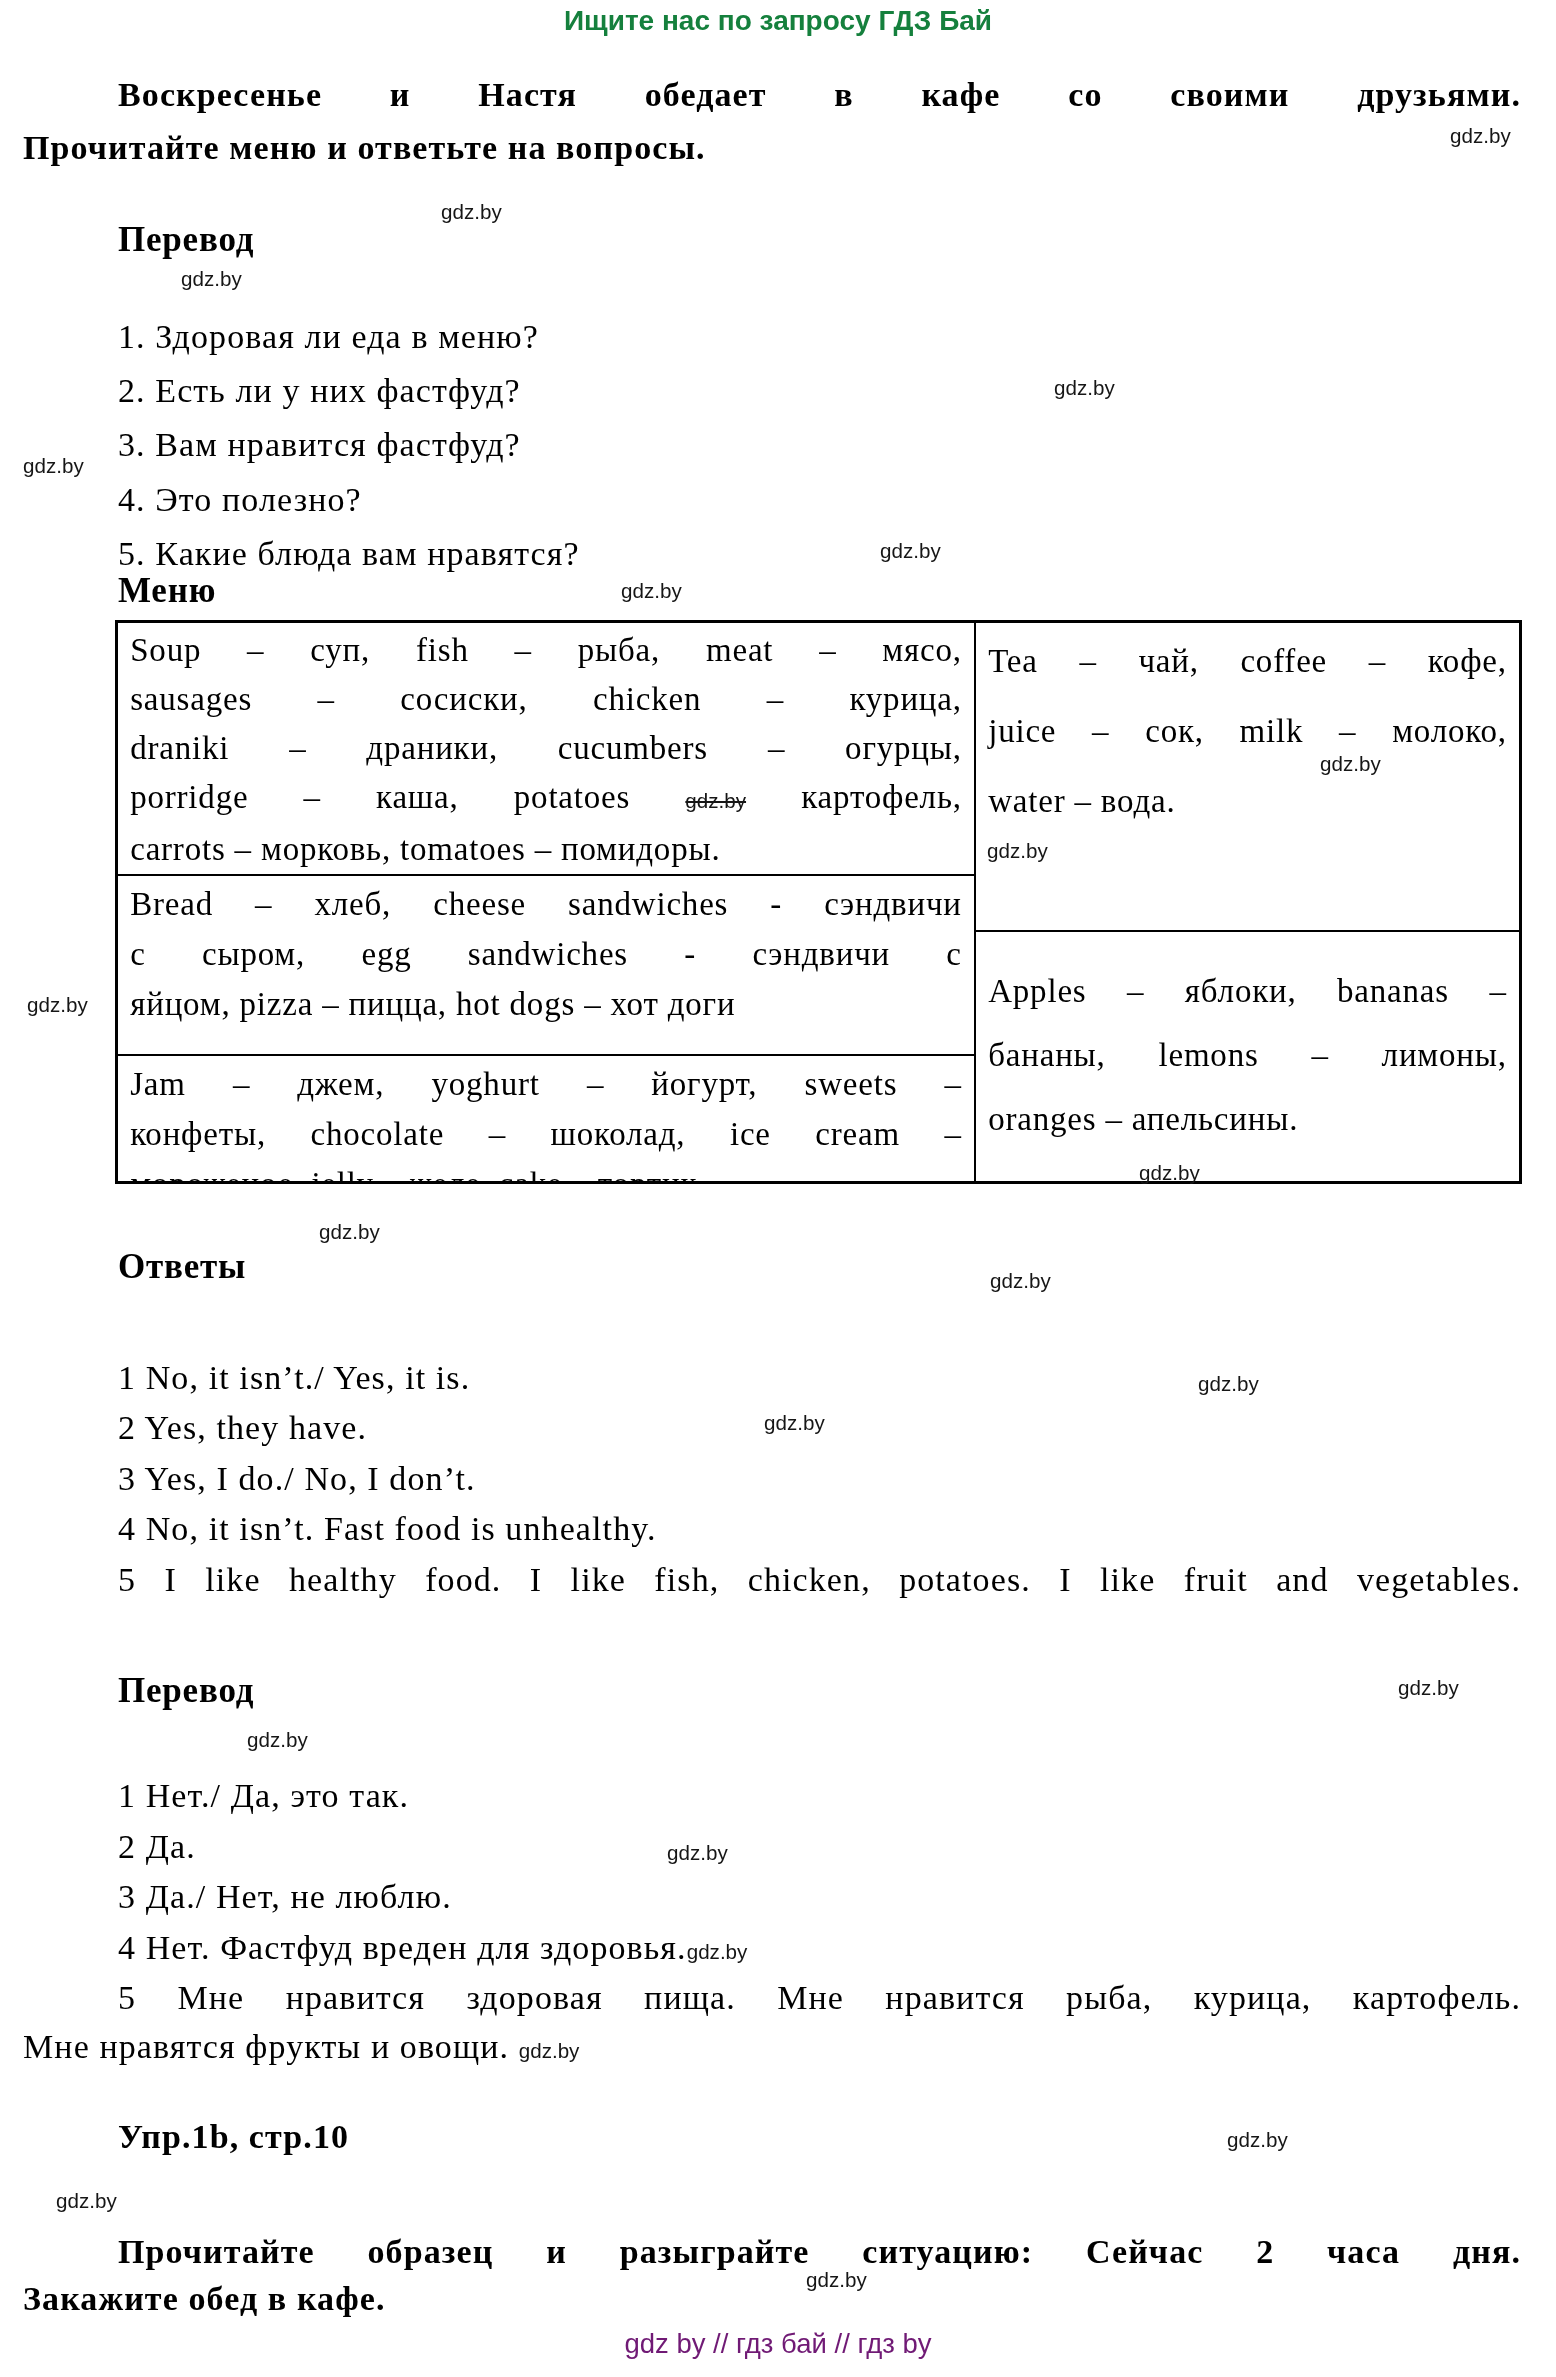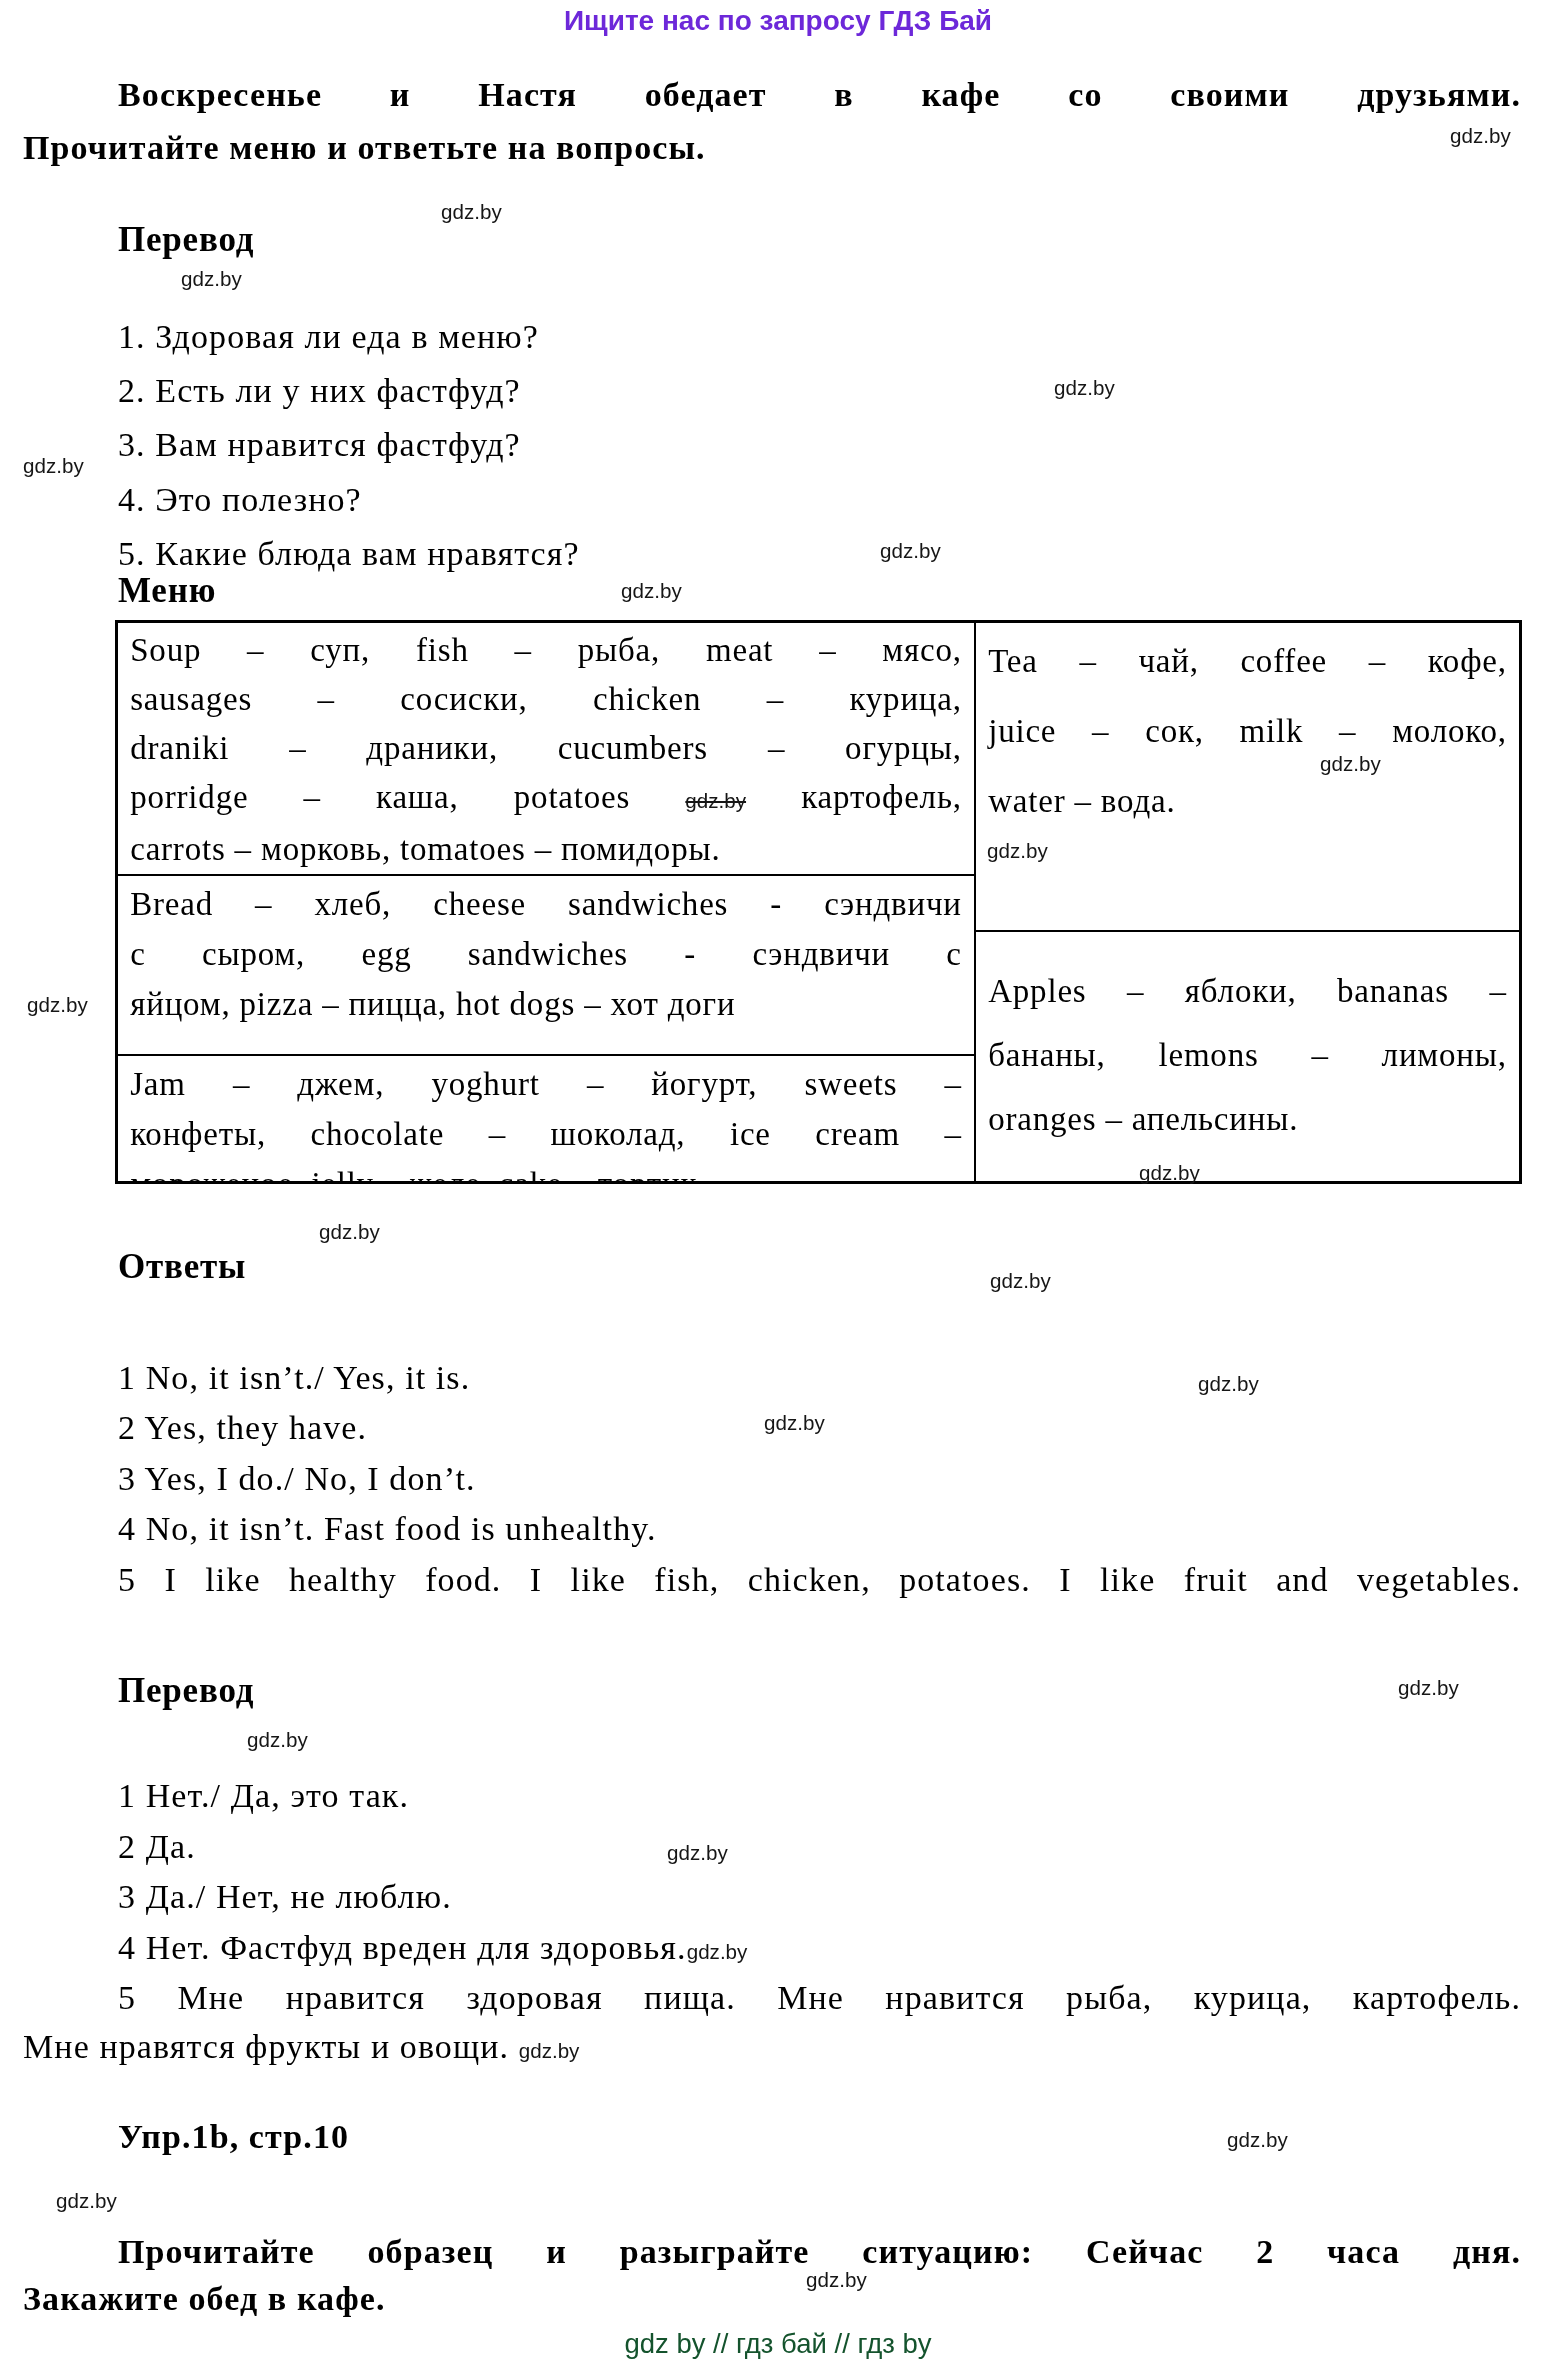--- a/index.html
+++ b/index.html
@@ -62,21 +62,21 @@
     text-align:center;
     font-family:"Liberation Sans", sans-serif;
     font-size:27.5px;
   }
 </style>
 </head>
 <body>
 
 <div class="page">
 
-  <div class="abs banner" style="color:#6d28d9;">Ищите нас по запросу ГДЗ Бай</div>
+  <div class="abs banner" style="color:#15803d;">Ищите нас по запросу ГДЗ Бай</div>
 
   <div class="abs t44 bold" style="left:23px;top:128px;">Прочитайте меню и ответьте на вопросы.</div>
   <div class="abs t44 bold jlast" style="left:118px;top:75px;width:1403px;">Воскресенье и Настя обедает в кафе со своими друзьями.</div>
 
   <div class="abs h46" style="left:118px;top:220px;">Перевод</div>
 
   <div class="abs t44" style="left:118px;top:317px;">1. Здоровая ли еда в меню?</div>
   <div class="abs t44" style="left:118px;top:371px;">2. Есть ли у них фастфуд?</div>
   <div class="abs t44" style="left:118px;top:425px;">3. Вам нравится фастфуд?</div>
   <div class="abs t44" style="left:118px;top:480px;">4. Это полезно?</div>
@@ -142,21 +142,21 @@
   <div class="abs t44" style="left:23px;top:2027px;">
     <span>Мне нравятся фрукты и овощи.</span>
     <span class="wm-inline">gdz.by</span>
   </div>
 
   <div class="abs t44 bold" style="left:118px;top:2117px;">Упр.1b, стр.10</div>
 
   <div class="abs t44 bold jlast" style="left:118px;top:2232px;width:1403px;">Прочитайте образец и разыграйте ситуацию: Сейчас 2 часа дня.</div>
   <div class="abs t44 bold" style="left:23px;top:2279px;">Закажите обед в кафе.</div>
 
-  <div class="footer abs" style="color:#14532d;">gdz by  //  гдз бай  //  гдз by</div>
+  <div class="footer abs" style="color:#701a75;">gdz by  //  гдз бай  //  гдз by</div>
 
   <span class="wm" style="left:1450px;top:124px;">gdz.by</span>
   <span class="wm" style="left:441px;top:200px;">gdz.by</span>
   <span class="wm" style="left:181px;top:267px;">gdz.by</span>
   <span class="wm" style="left:1054px;top:376px;">gdz.by</span>
   <span class="wm" style="left:23px;top:454px;">gdz.by</span>
   <span class="wm" style="left:880px;top:539px;">gdz.by</span>
   <span class="wm" style="left:621px;top:579px;">gdz.by</span>
   <span class="wm" style="left:1320px;top:752px;">gdz.by</span>
   <span class="wm" style="left:987px;top:839px;">gdz.by</span>

